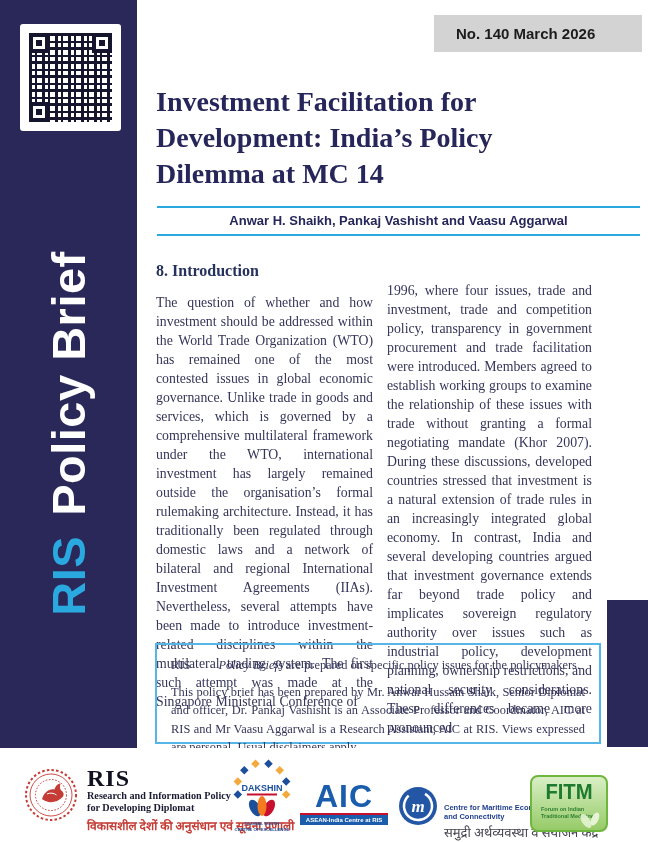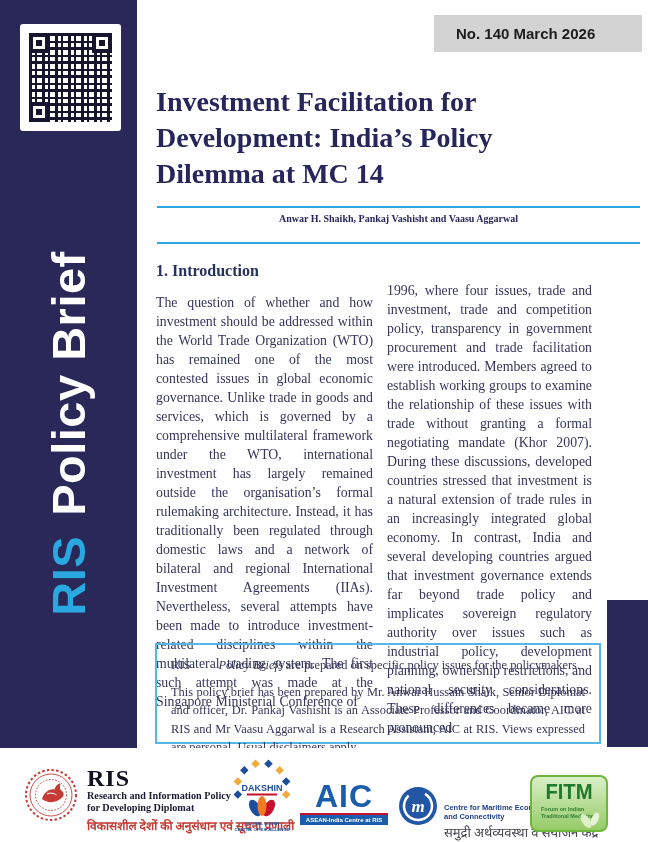--- a/index.html
+++ b/index.html
@@ -33,22 +33,22 @@
   
   .issue-badge { position:absolute; left:434px; top:15px; width:208px; height:37px; background:#D3D3D3;
     display:flex; align-items:center; padding-left:22px;
     font-family:"Liberation Sans", sans-serif; font-weight:bold; font-size:15px; color:#1C1C1C; }
 
   
   .doc-title { position:absolute; left:156px; top:84px; width:430px;
     font-weight:bold; font-size:28px; line-height:1.28; color:#26265A; }
   .byline { position:absolute; left:157px; top:206px; width:483px;
     border-top:2px solid #2AA9E0; border-bottom:2px solid #2AA9E0;
-    padding:5px 0 18px; text-align:center;
-    font-family:Liberation Serif, serif; font-weight:bold; font-size:10px; color:#26265A; }
+    padding:5px 0 6px; text-align:center;
+    font-family:Liberation Sans, sans-serif; font-weight:bold; font-size:13px; color:#26265A; }
 
   
   .body-cols { position:absolute; left:156px; top:262px; width:436px;
     display:grid; grid-template-columns:217px 205px; column-gap:14px; }
   .section-heading { font-size:16px; font-weight:bold; color:#26325E; margin:0 0 13px; }
   .col-text { font-size:13.8px; line-height:19px; text-align:justify; color:#35355A; }
   .col-right { padding-top:19px; }
 
   
   .accent-rect { position:absolute; left:607px; top:600px; width:41px; height:147px; background:#2A2859; }
@@ -107,21 +107,21 @@
   </div>
 
   <div class="issue-badge">No. 140 March 2026</div>
 
   <h1 class="doc-title">Investment Facilitation for Development: India’s Policy Dilemma at MC 14</h1>
 
   <div class="byline">Anwar H. Shaikh, Pankaj Vashisht and Vaasu Aggarwal</div>
 
   <div class="body-cols">
     <div class="col-left">
-      <h2 class="section-heading">1. Introduction</h2>
+      <h2 class="section-heading">8. Introduction</h2>
       <p class="col-text">The question of whether and how investment should be addressed within the World Trade Organization (WTO) has remained one of the most contested issues in global economic governance. Unlike trade in goods and services, which is governed by a comprehensive multilateral framework under the WTO, international investment has largely remained outside the organisation’s formal rulemaking architecture. Instead, it has traditionally been regulated through domestic laws and a network of bilateral and regional International Investment Agreements (IIAs). Nevertheless, several attempts have been made to introduce investment-related disciplines within the multilateral trading system. The first such attempt was made at the Singapore Ministerial Conference of</p>
     </div>
     <div class="col-right">
       <p class="col-text">1996, where four issues, trade and investment, trade and competition policy, transparency in government procurement and trade facilitation were introduced. Members agreed to establish working groups to examine the relationship of these issues with trade without granting a formal negotiating mandate (Khor 2007). During these discussions, developed countries stressed that investment is a natural extension of trade rules in an increasingly integrated global economy. In contrast, India and several developing countries argued that investment governance extends far beyond trade policy and implicates sovereign regulatory authority over issues such as industrial policy, development planning, ownership restrictions, and national security considerations. These differences became more pronounced</p>
     </div>
   </div>
 
   <div class="accent-rect"></div>
 
   <div class="disclaimer">

